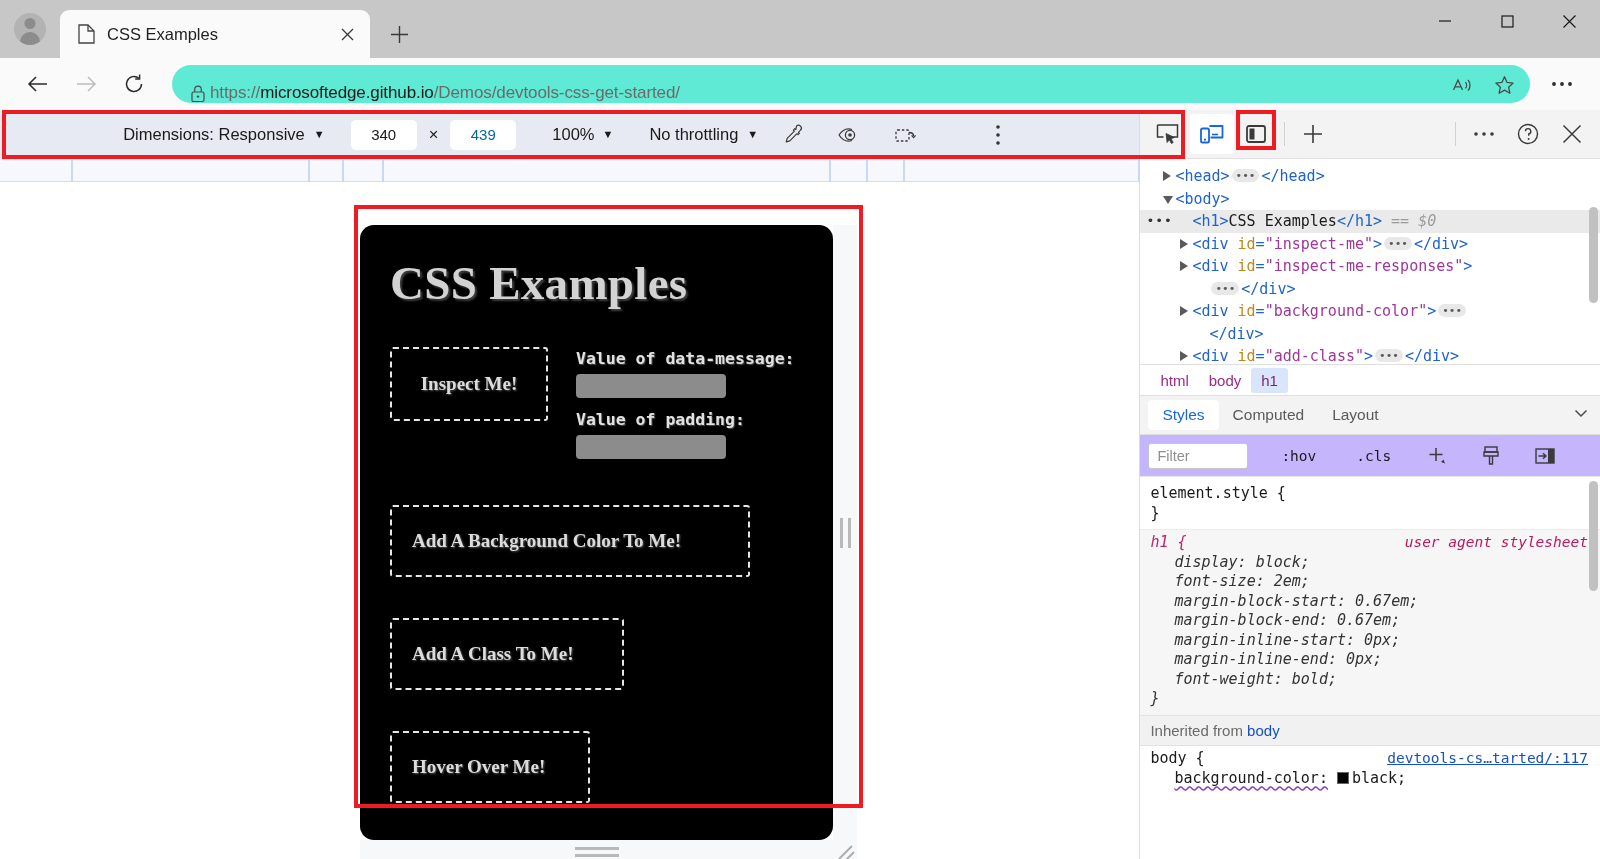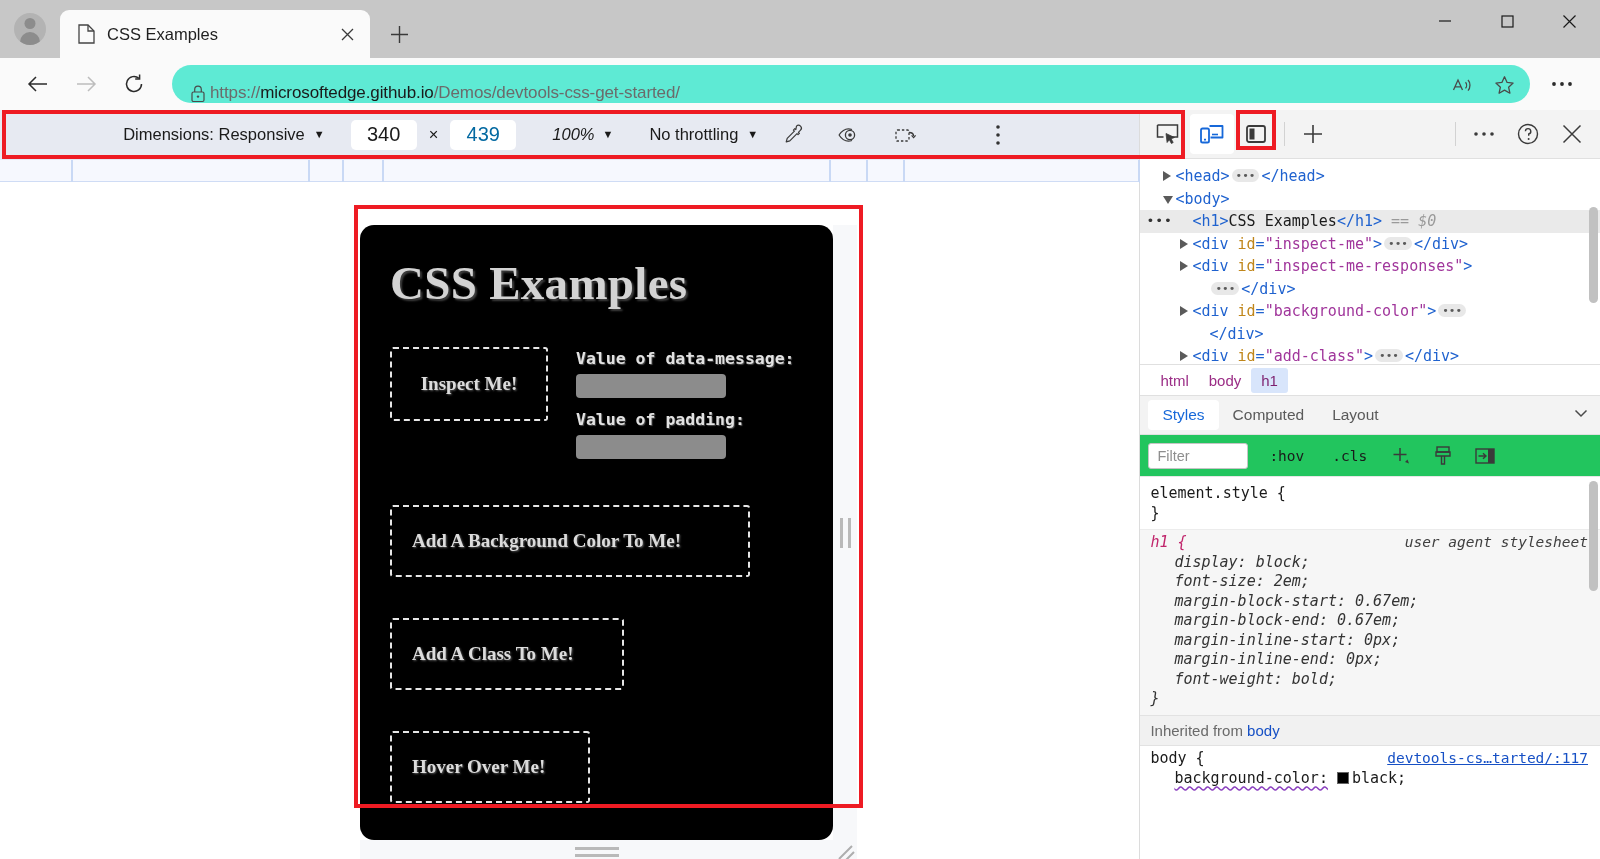--- a/index.html
+++ b/index.html
@@ -93,28 +93,27 @@
   }
   .emu-inner { display: flex; align-items: center; gap: 0; }
   .dim-label {
     font-size: 16.5px; color: #1a1a1a; display: flex; align-items: center; gap: 9px;
     padding: 0 4px;
   }
   .caret { font-size: 11px; line-height: 1; }
   .numfield {
     width: 66px; height: 30px; background: #ffffff; border-radius: 5px;
     display: flex; align-items: center; justify-content: center;
-    font-size: 20px; color: #1a1a1a; margin-left: 22px;
+    font-size: 15px; color: #1a1a1a; margin-left: 22px;
   }
   .numfield.dimmed { color: #0369a1; }
   .times { font-size: 16.5px; color: #1a1a1a; margin: 0 12px; }
   .zoomsel {
     font-size: 16.5px; color: #1a1a1a; display: flex; align-items: center; gap: 8px;
     margin-left: 36px;
-    font-style: italic;
   }
   .throttle {
     font-size: 16.5px; color: #1a1a1a; display: flex; align-items: center; gap: 9px;
     margin-left: 36px;
   }
   .tb-icon {
     width: 40px; height: 34px; display: flex; align-items: center; justify-content: center;
   }
   .tb-icon.sp { margin-left: 16px; }
   .tb-kebab { width: 44px; height: 34px; display: flex; align-items: center; justify-content: center; margin-left: 50px; }
@@ -237,22 +236,22 @@
     display: flex; align-items: center; padding: 0 8px; background: #f3f3f3; gap: 0;
     position: relative;
   }
   .ptab {
     padding: 6px 14px; font-size: 15.5px; color: #5a5a5a; border-radius: 4px;
   }
   .ptab.active { background: #ffffff; color: #1668d9; }
   .ptab-more { position: absolute; right: 10px; }
 
   .styles-toolbar {
-    height: 42px; background: #22c55e; display: flex; align-items: center;
-    padding: 0 8px; gap: 4px; border-bottom: 1px solid #e6e6e6;
+    height: 42px; background: #c4b5fd; display: flex; align-items: center;
+    padding: 0 8px; gap: 16px; border-bottom: 1px solid #e6e6e6;
   }
   .filter-input {
     width: 100px; height: 26px; background: #ffffff; border: 1px solid #c5c5c5;
     border-radius: 3px; font-size: 14.5px; color: #8e8e8e; display: flex;
     align-items: center; padding: 0 8px;
   }
   .st-chip {
     font-family: "DejaVu Sans Mono", monospace; font-size: 14.5px; color: #1a1a1a;
     padding: 3px 7px; margin-left: 10px;
   }
@@ -264,21 +263,21 @@
   .styles-body {
     flex: 1 1 auto; overflow: hidden; background: #ffffff; position: relative;
     font-family: "DejaVu Sans Mono", monospace; font-size: 15px; line-height: 19.5px;
     padding-top: 4px;
   }
   .rule { padding: 3px 12px 6px 10px; }
   .rule.ua { background: #f6f6f6; border-top: 1px solid #ececec; }
   .rule-head { display: flex; justify-content: space-between; align-items: baseline; }
   .sel-name { color: #c0256b; }
   .sel-name.plain { color: #1a1a1a; }
-  .origin { color: #404040; font-style: italic; font-size: 14.5px; }
+  .origin { color: #be185d; font-style: italic; font-size: 14.5px; }
   .origin.link { color: #1650c5; text-decoration: underline; font-style: normal; }
   .decl { padding-left: 24px; color: #1a1a1a; }
   .decl.it { font-style: italic; color: #333; }
   .inherit-hdr {
     background: #f1f1f1; border-top: 1px solid #e2e2e2; border-bottom: 1px solid #e2e2e2;
     padding: 5px 10px; font-family: "Liberation Sans", sans-serif; font-size: 15px; color: #6a6a6a;
   }
   .inherit-hdr b { color: #1650c5; font-weight: normal; }
   .swatch {
     display: inline-block; width: 12px; height: 12px; border: 1px solid #666;

